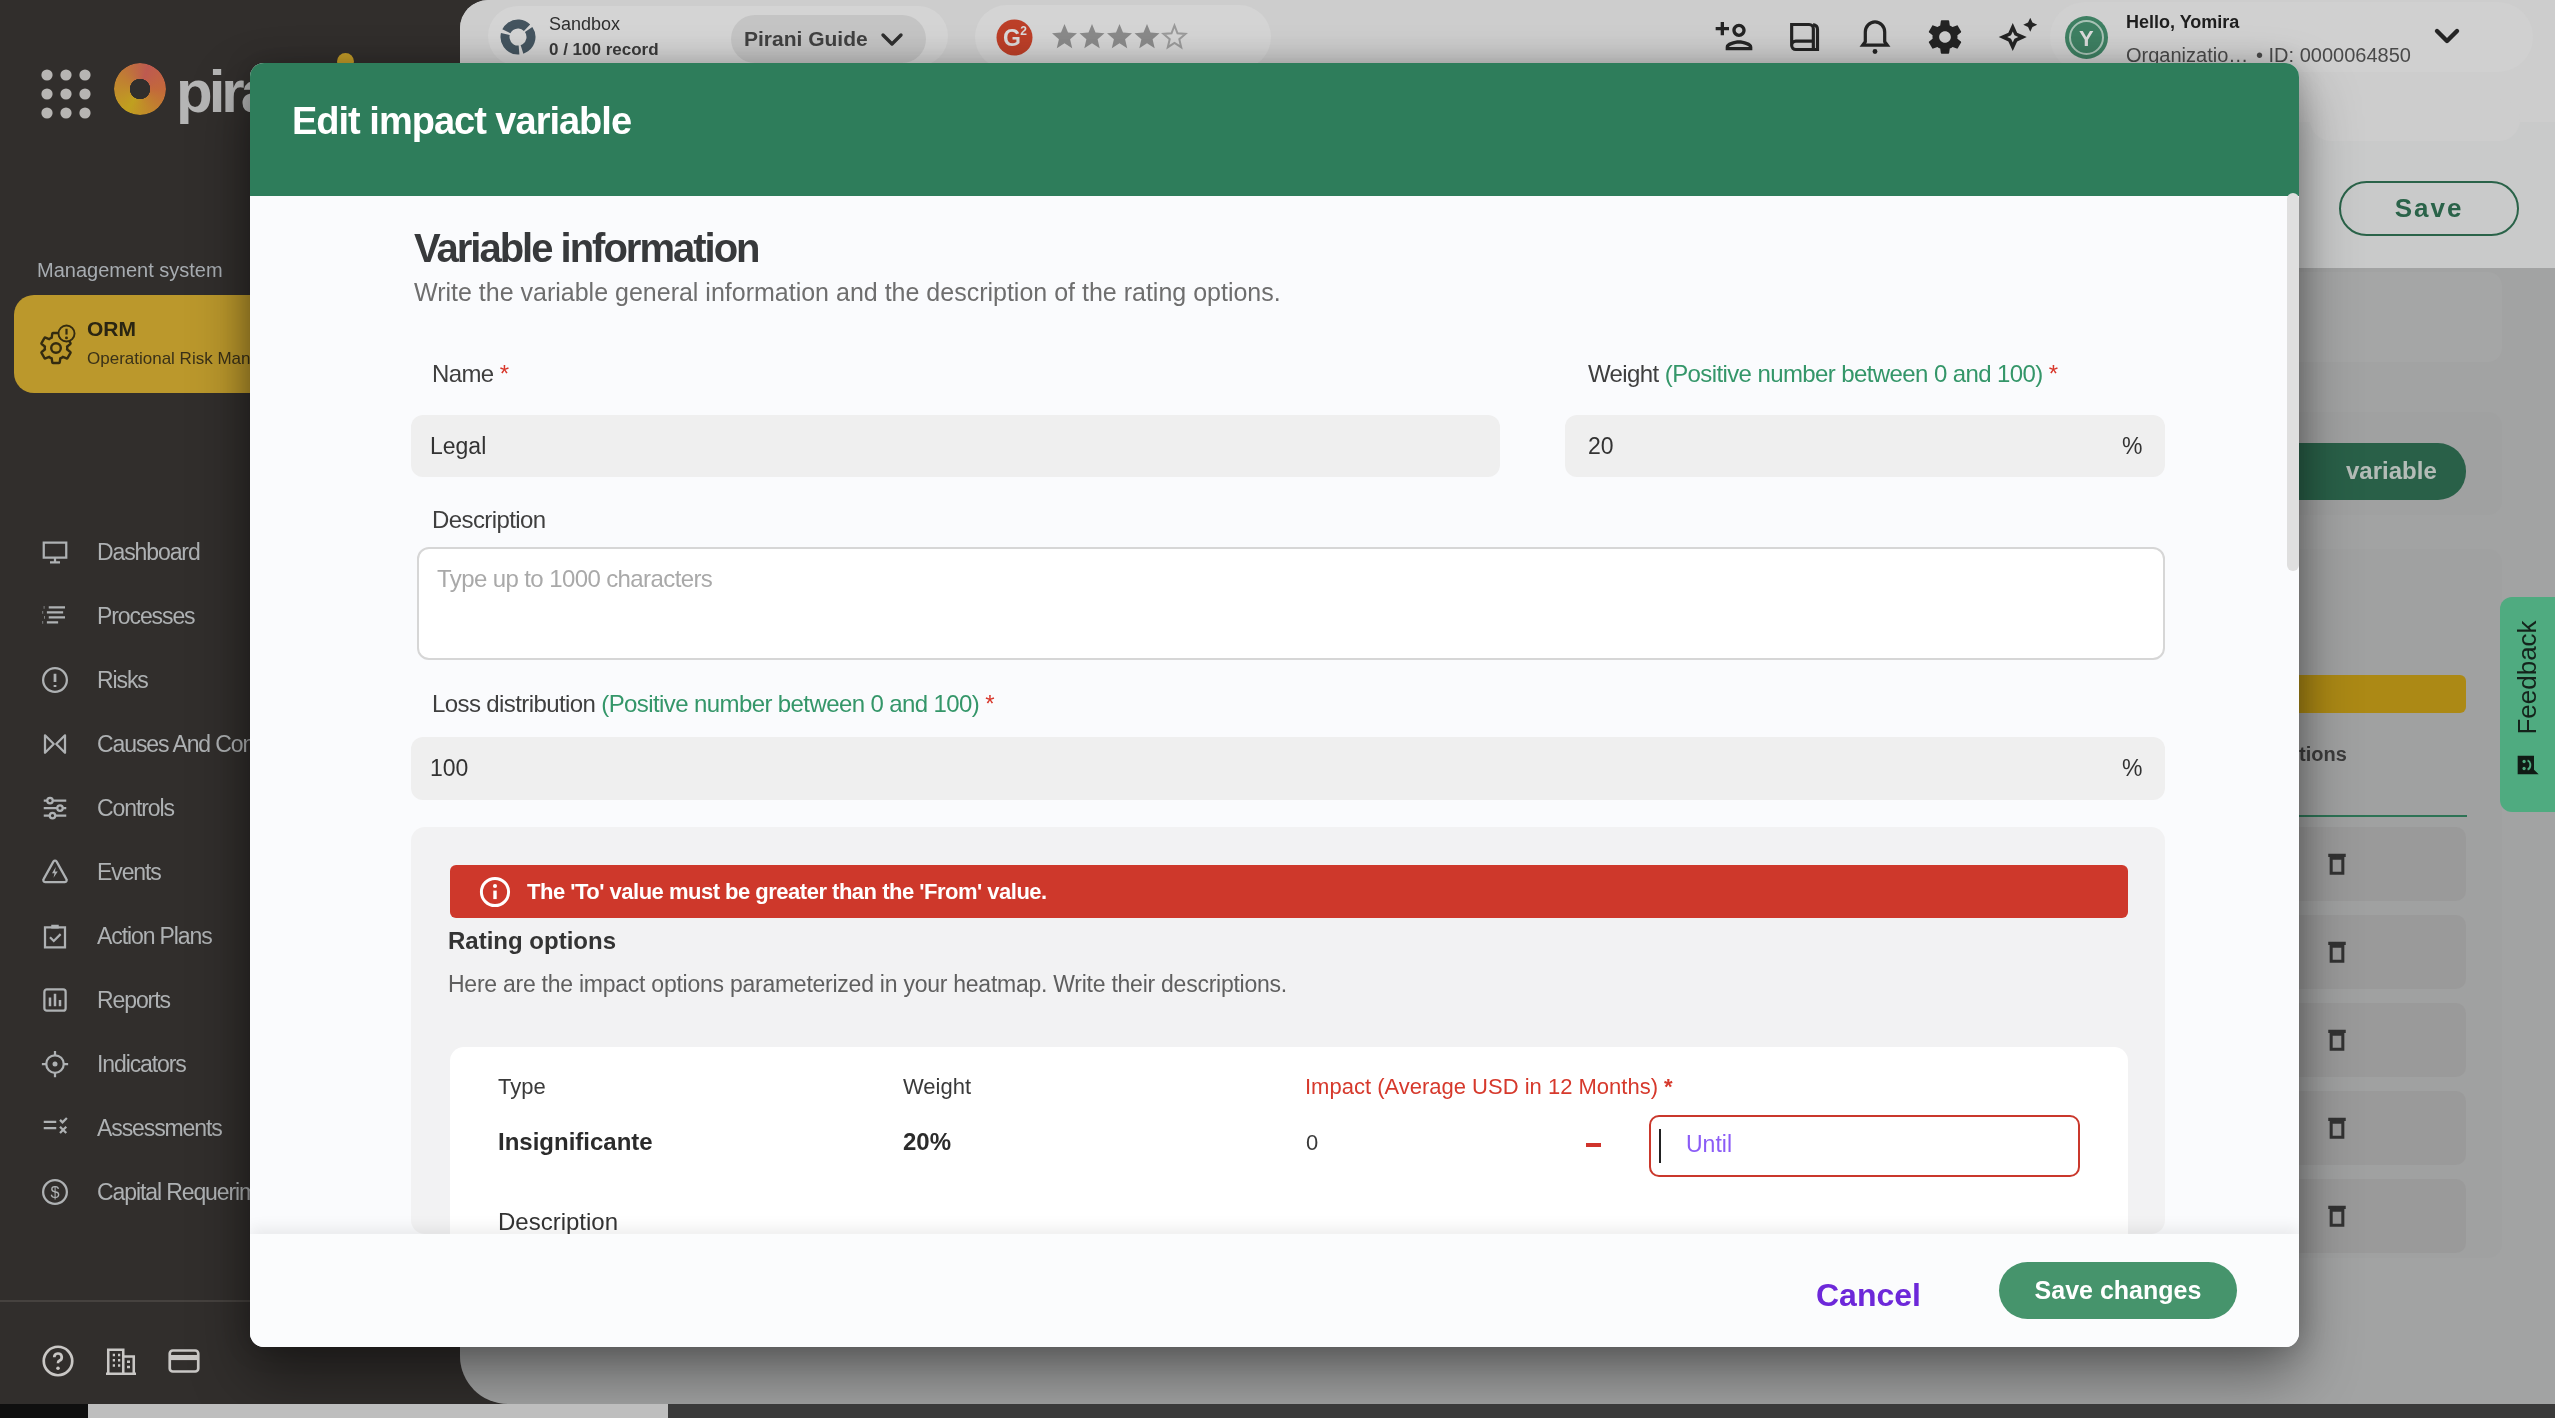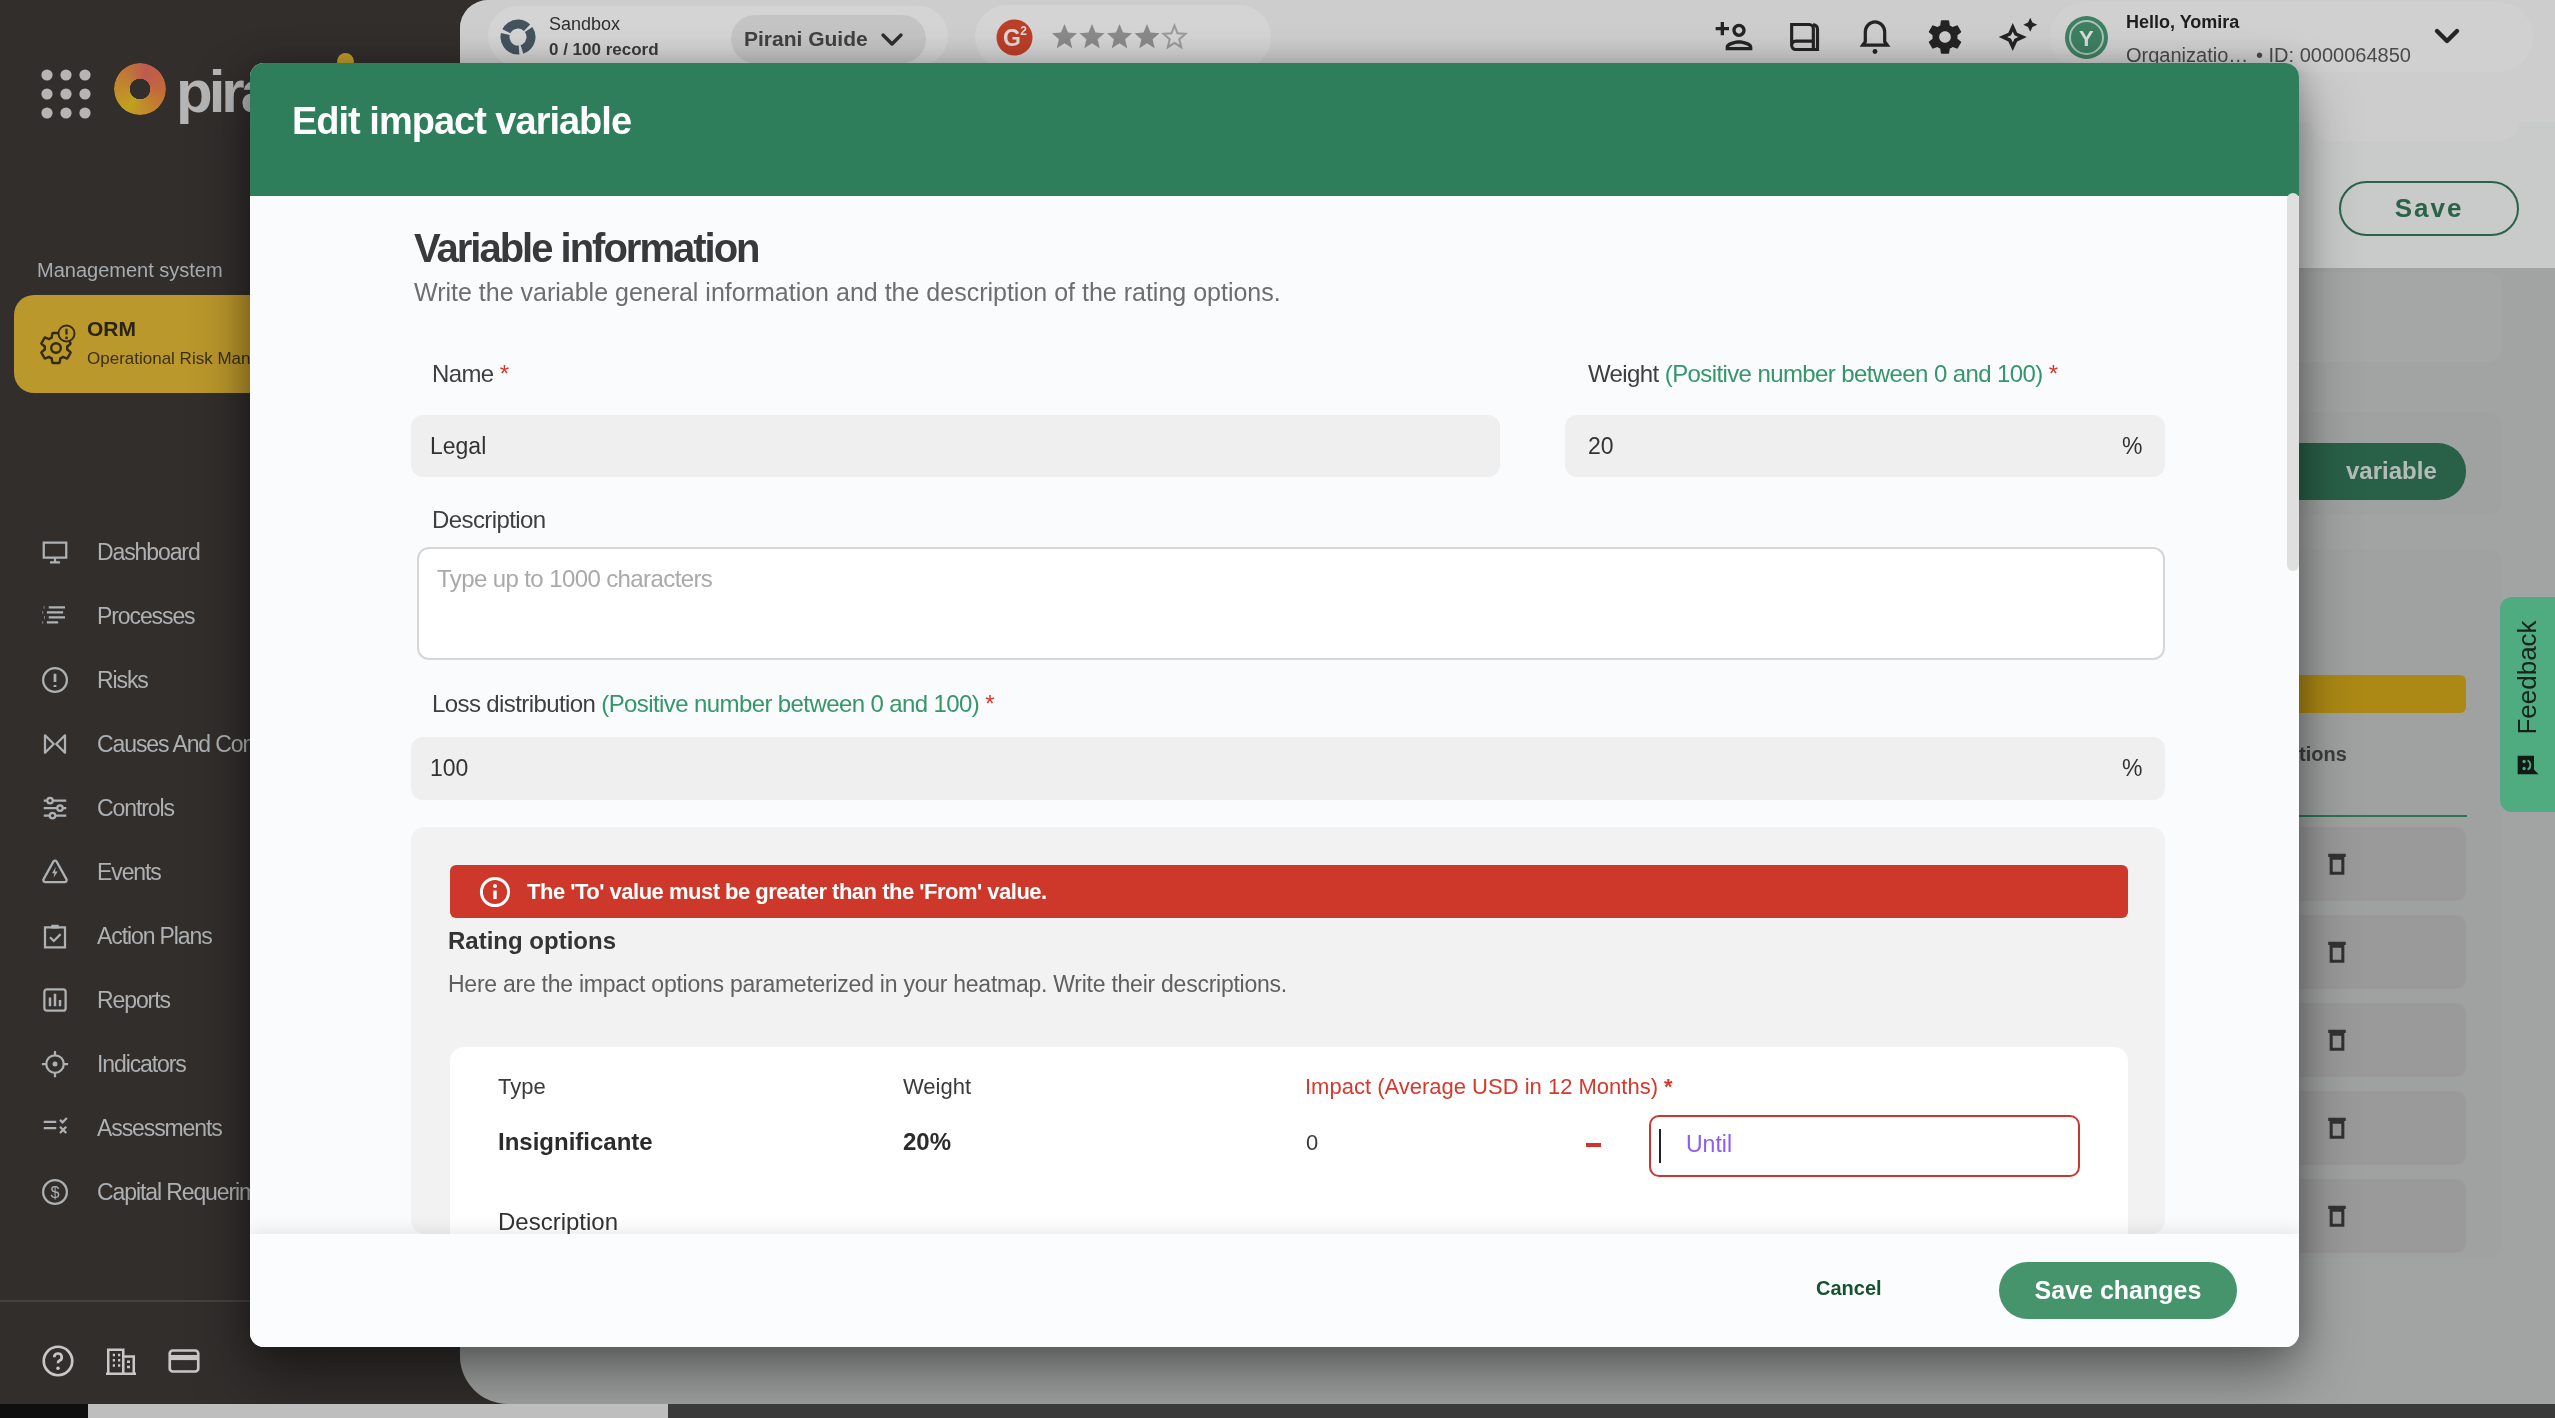--- a/index.html
+++ b/index.html
@@ -278,21 +278,21 @@
   <div class="abs" style="left:248px; top:1065px; font-size:24px; font-weight:bold; color:#2B2B2B;">Insignificante</div>
   <div class="abs" style="left:653px; top:1065px; font-size:24px; font-weight:bold; color:#2B2B2B;">20%</div>
   <div class="abs" style="left:1056px; top:1067px; font-size:22px; color:#3A3A3A;">0</div>
   <div class="abs" style="left:1336px; top:1080px; width:15px; height:4px; background:#D0342C;"></div>
   <div class="abs" style="left:1399px; top:1052px; width:431px; height:62px; background:#fff; border:2px solid #CA382C; border-radius:10px;"></div>
   <div class="abs" style="left:1409px; top:1066px; width:2px; height:34px; background:#222;"></div>
   <div class="abs" style="left:1418px; top:1068px; font-size:23px; color:#8b5cf6;margin-left:18px;">Until</div>
   <div class="abs" style="left:248px; top:1145px; font-size:24px; color:#333;">Description</div>
 
   <div class="abs" style="left:0; top:1171px; width:2049px; height:113px; background:#FBFCFD; box-shadow:0 -6px 14px rgba(0,0,0,0.07);"></div>
-  <div class="abs" style="left:1566px; top:1214px; font-size:20px; font-weight:600; color:#14532d;">Cancel</div>
+  <div class="abs" style="left:1566px; top:1214px; font-size:32px; font-weight:600; color:#6d28d9;">Cancel</div>
   <div class="abs" style="left:1749px; top:1199px; width:238px; height:57px; background:#46946C; border-radius:29px;"></div>
   <div class="abs" style="left:1749px; top:1199px; width:238px; height:50px; line-height:57px; text-align:center; font-size:25px; font-weight:bold; color:#fff;">Save changes</div>
 
   <div class="abs" style="left:2037px; top:130px; width:12px; height:378px; background:#DFDFDF; border-radius:7px;"></div>
 </div>
 
 <div class="abs" style="left:2500px; top:597px; width:55px; height:215px; background:#4FAB80; border-radius:12px 0 0 12px;"></div>
 <div class="abs" style="left:2500px; top:597px; width:55px; height:160px; display:flex; align-items:center; justify-content:center;">
   <div style="transform:rotate(-90deg); font-size:26px; color:#14231B; white-space:nowrap;">Feedback</div>
 </div>

